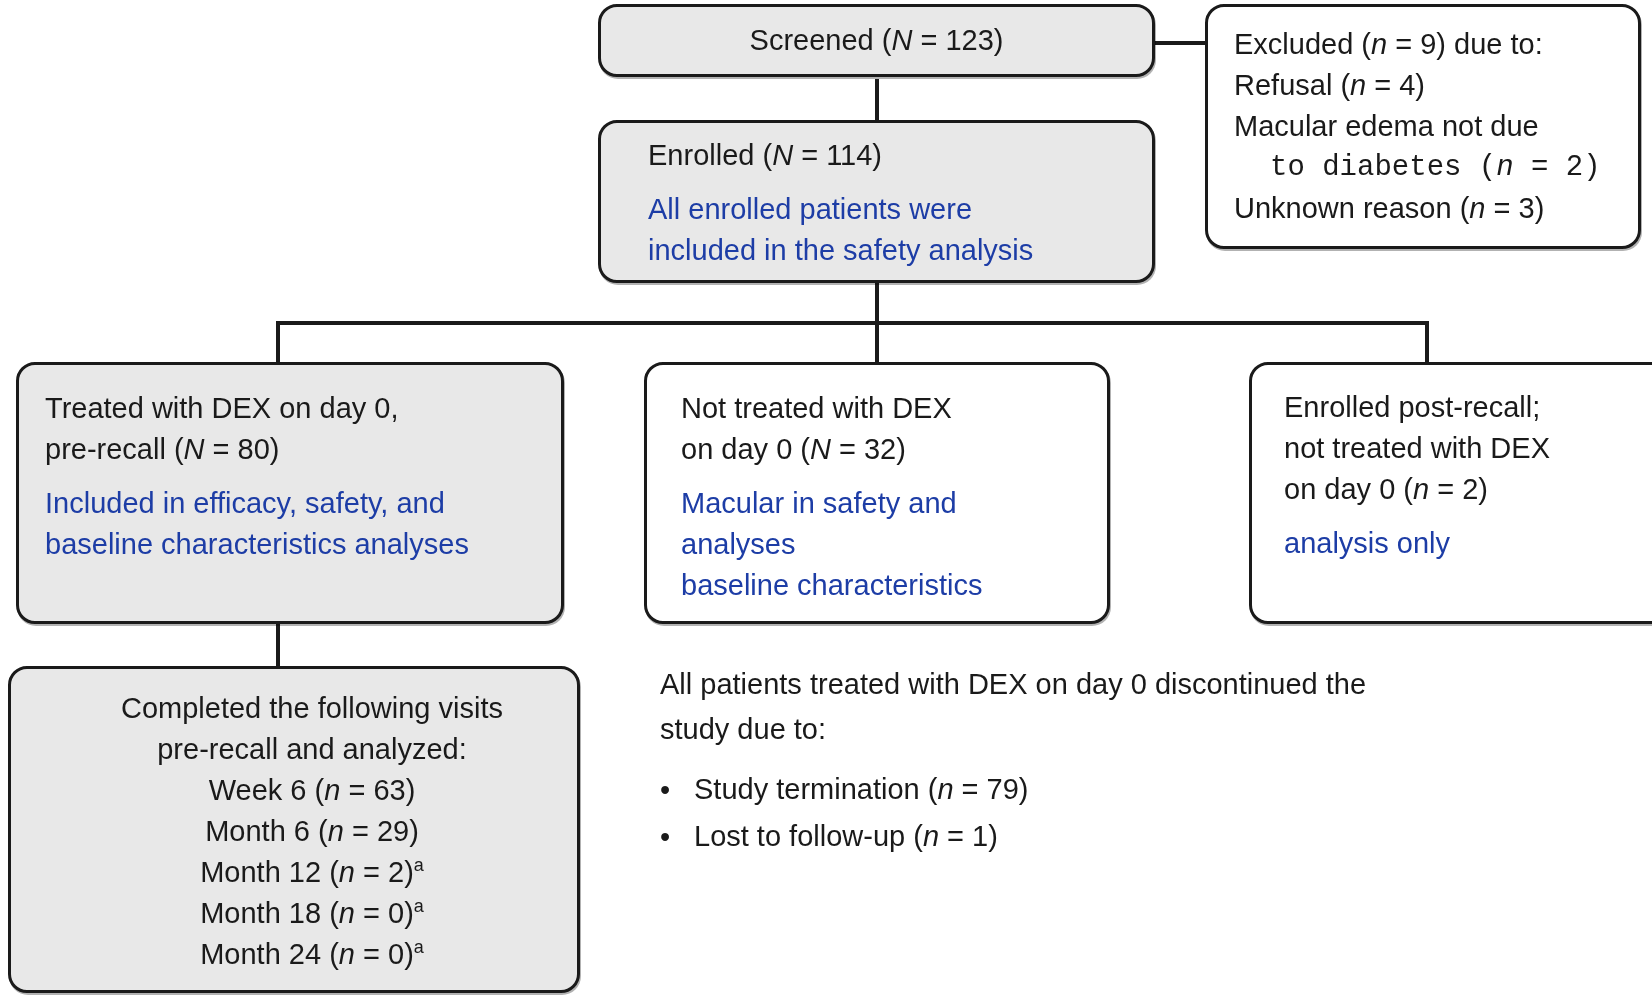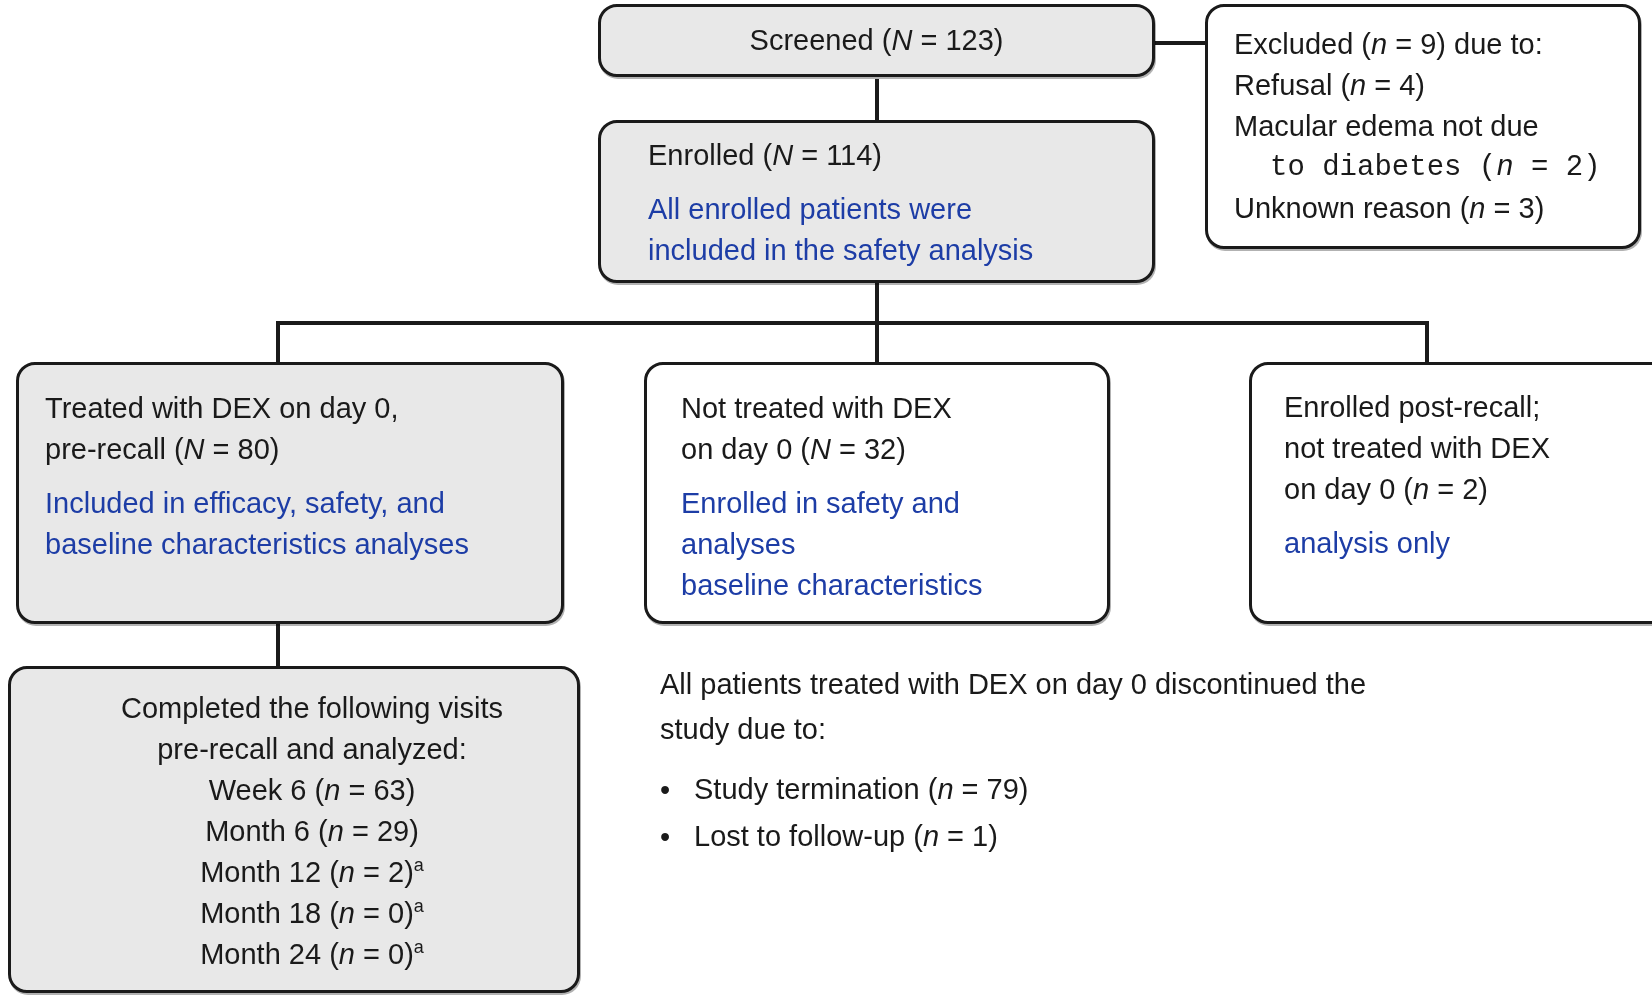--- a/index.html
+++ b/index.html
@@ -98,21 +98,21 @@
     <div class="line">pre-recall (<i>N</i> = 80)</div>
     <div class="gap"></div>
     <div class="line blue">Included in efficacy, safety, and</div>
     <div class="line blue">baseline characteristics analyses</div>
   </div>
 
   <div class="box not-treated-box">
     <div class="line">Not treated with DEX</div>
     <div class="line">on day 0 (<i>N</i> = 32)</div>
     <div class="gap"></div>
-    <div class="line blue">Enrolled in safety and</div>
+    <div class="line blue">Macular in safety and</div>
     <div class="line blue">analyses</div>
     <div class="line blue">baseline characteristics</div>
   </div>
 
   <div class="box post-recall-box">
     <div class="line">Enrolled post-recall;</div>
     <div class="line">not treated with DEX</div>
     <div class="line">on day 0 (<i>n</i> = 2)</div>
     <div class="gap"></div>
     <div class="line blue">analysis only</div>

